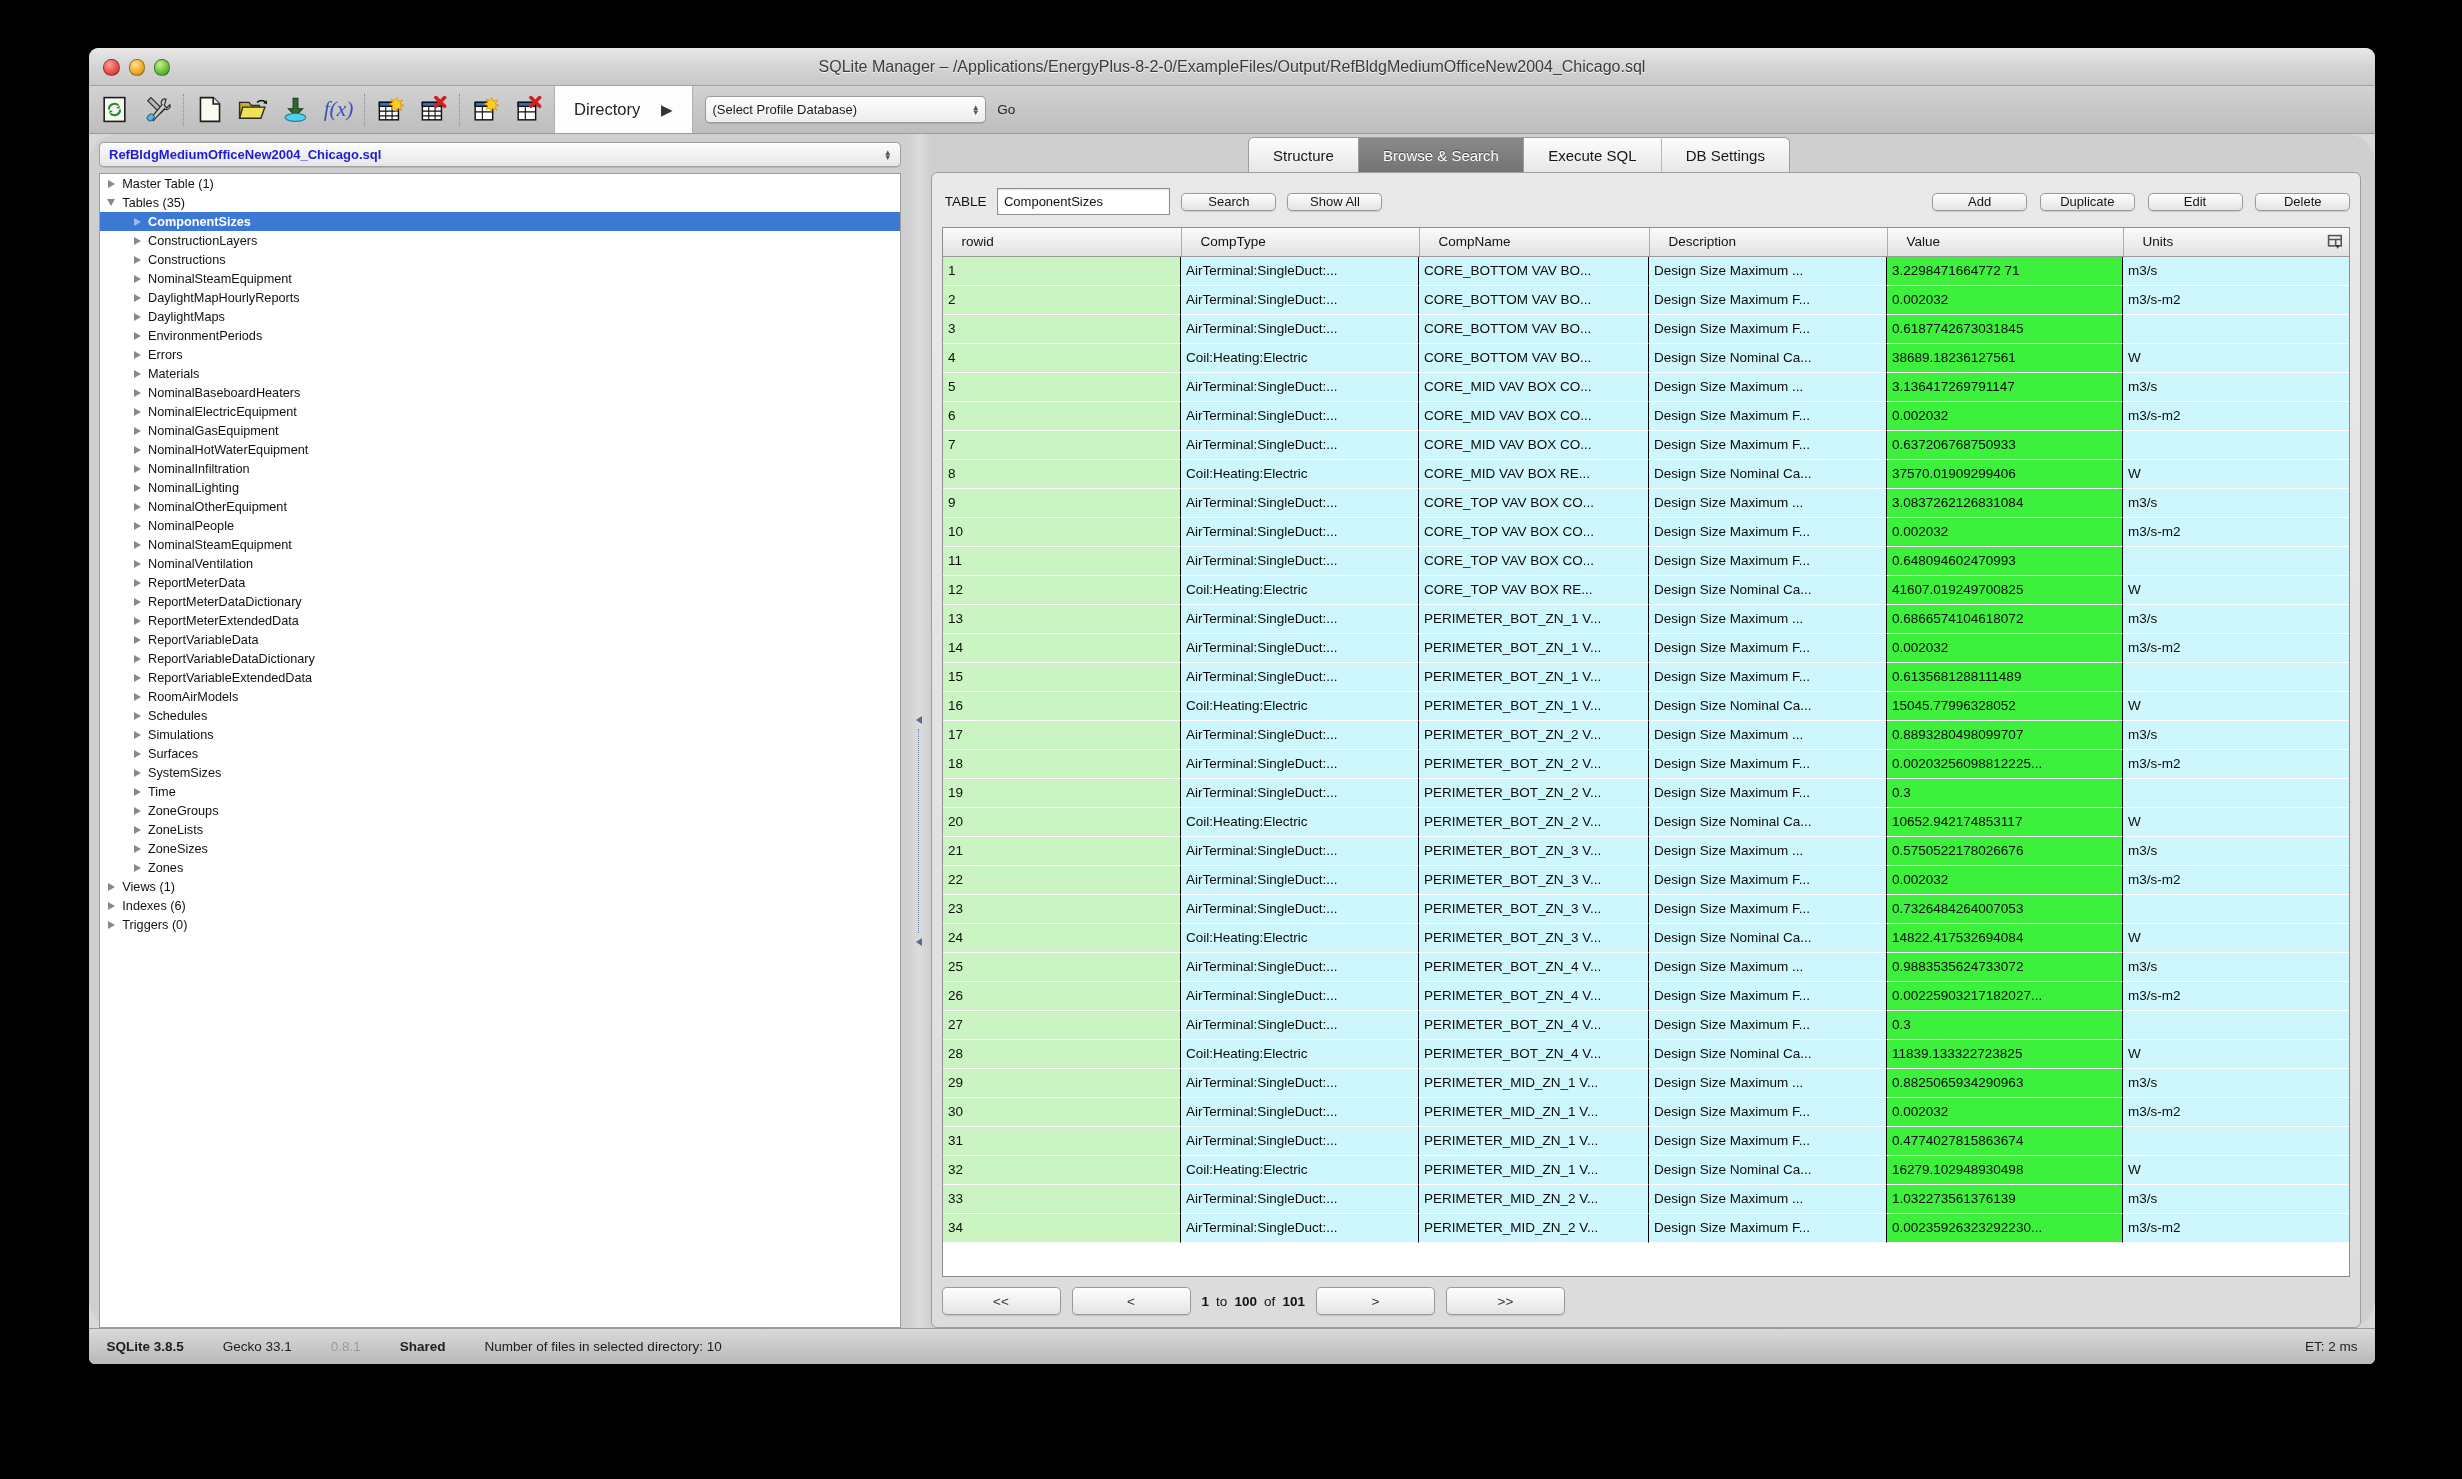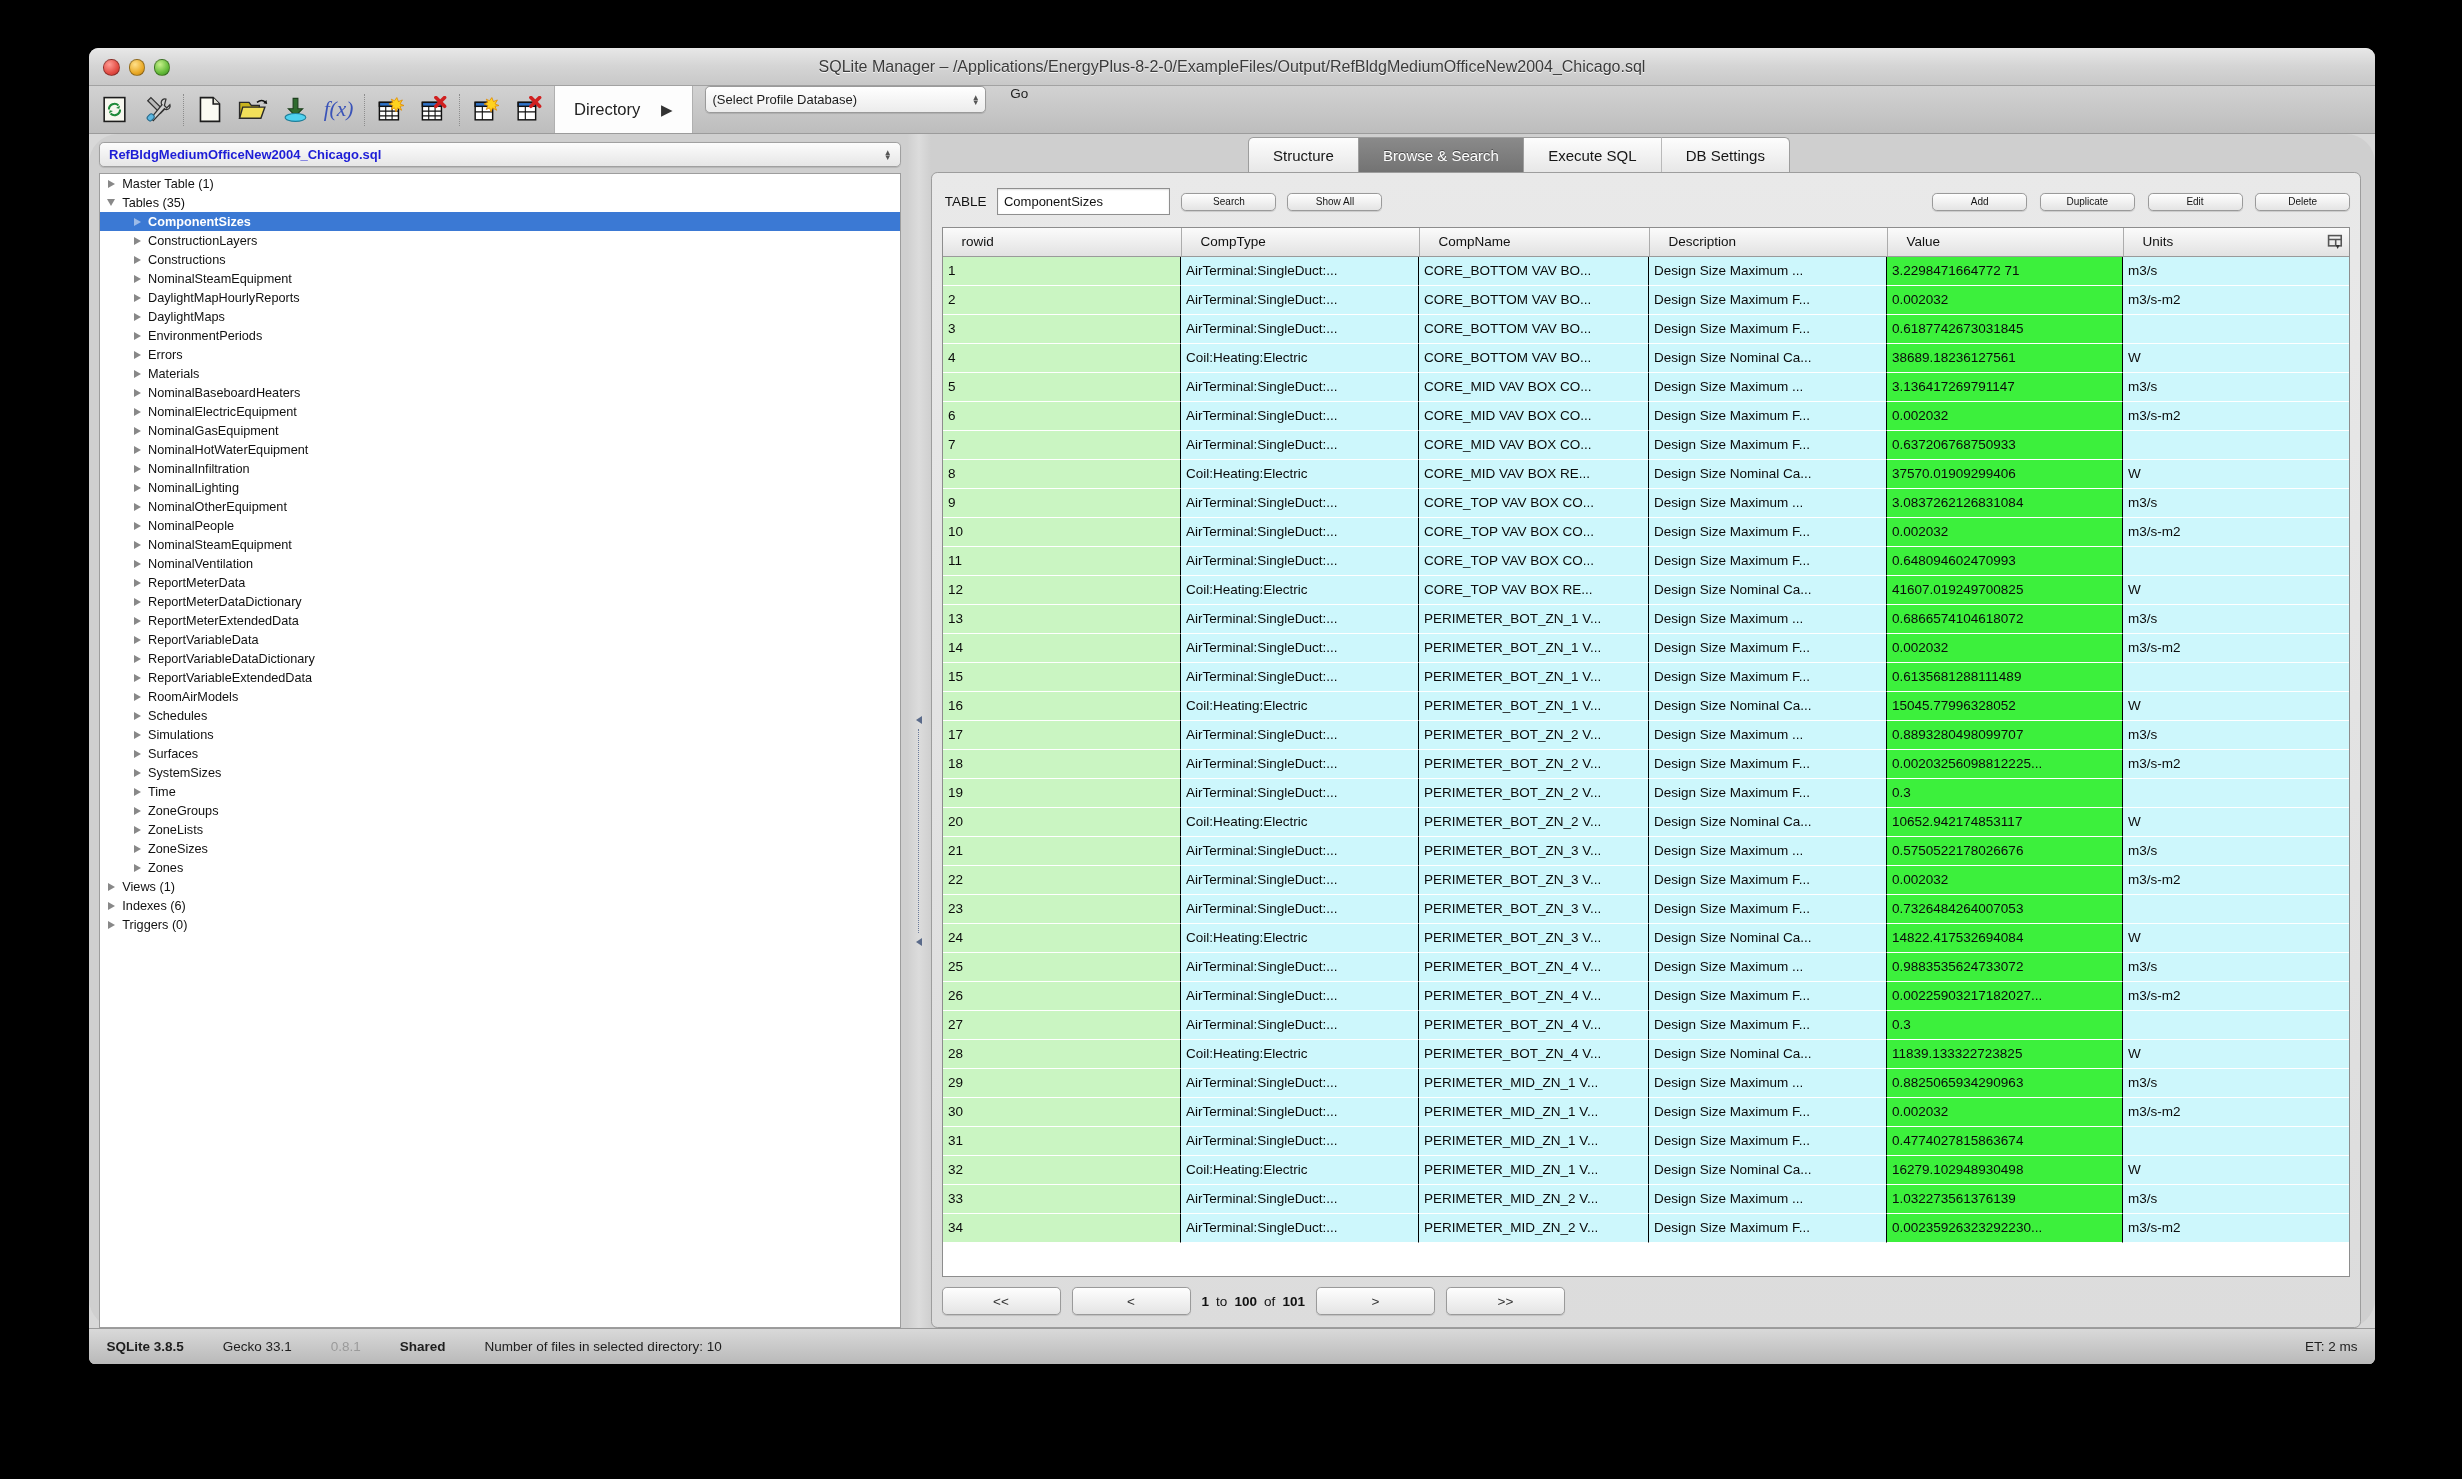--- a/index.html
+++ b/index.html
@@ -39,21 +39,21 @@
            border-left:0.8px dotted #8d8d8d; }
   .tbtn{ width:35px; height:35px; display:flex; align-items:center; justify-content:center;
          cursor:default; }
   .tbtn svg{ display:block; }
   #dir-seg{
     display:flex; align-items:center; background:#fdfdfd; padding:0 19px; gap:20.6px;
     border-left:0.8px solid #b0b0b0; border-right:0.8px solid #b0b0b0;
   }
   #dir-label{ font-size:16.6px; color:#222; }
   #dir-arrow{ font-size:15px; color:#333; }
-  #profile-wrap{ display:flex; align-items:flex-start; gap:24px; padding:0 12.7px; }
+  #profile-wrap{ display:flex; align-items:center; gap:11px; padding:0 12.7px; }
   #profile-select{
     width:281px; height:27px; border-radius:4.8px;
     border:0.8px solid #9a9a9a; background:linear-gradient(to bottom,#fff,#ececec);
     display:flex; align-items:center; padding:0 6.3px; position:relative;
     font-size:13px; color:#1c1c1c;
     box-shadow:0 0.8px 0.8px rgba(0,0,0,.12);
   }
   #profile-steppers{
     position:absolute; right:5.5px; top:50%; transform:translateY(-50%);
     display:flex; flex-direction:column; line-height:5.5px; font-size:8px; color:#555;
@@ -128,21 +128,21 @@
   #table-label{ font-size:13.5px; color:#111; margin-left:3.2px; }
   #table-input{
     width:173px; height:27px; background:#fff; border:0.8px solid #8f8f8f;
     display:flex; align-items:center; padding:0 5.5px; font-size:13px; color:#111;
     box-shadow:inset 0 0.8px 1.6px rgba(0,0,0,.16);
   }
   .btn{
     height:18px; padding:0 17.4px; border-radius:4.8px; border:0.8px solid #9a9a9a;
     background:linear-gradient(to bottom,#fefefe,#e4e4e4);
     display:flex; align-items:center; justify-content:center;
-    font-size:10px; color:#141414; box-shadow:0 0.8px 0.8px rgba(0,0,0,.13);
+    font-size:13px; color:#141414; box-shadow:0 0.8px 0.8px rgba(0,0,0,.13);
   }
   .btn.w{ min-width:95px; }
   #ctl-right{ margin-left:auto; display:flex; gap:12.7px; }
 
   
   #grid-wrap{ flex:1; margin-top:8px; border:0.8px solid #8d8d8d; background:#fff;
               display:flex; flex-direction:column; min-height:0; overflow:hidden; }
   #grid-head{ height:28.5px; flex:0 0 28.5px; display:flex; position:relative;
     background:linear-gradient(to bottom,#fbfbfb,#e2e2e2); border-bottom:0.8px solid #9a9a9a; }
   .hcell{ font-size:13.5px; color:#111; display:flex; align-items:center;

